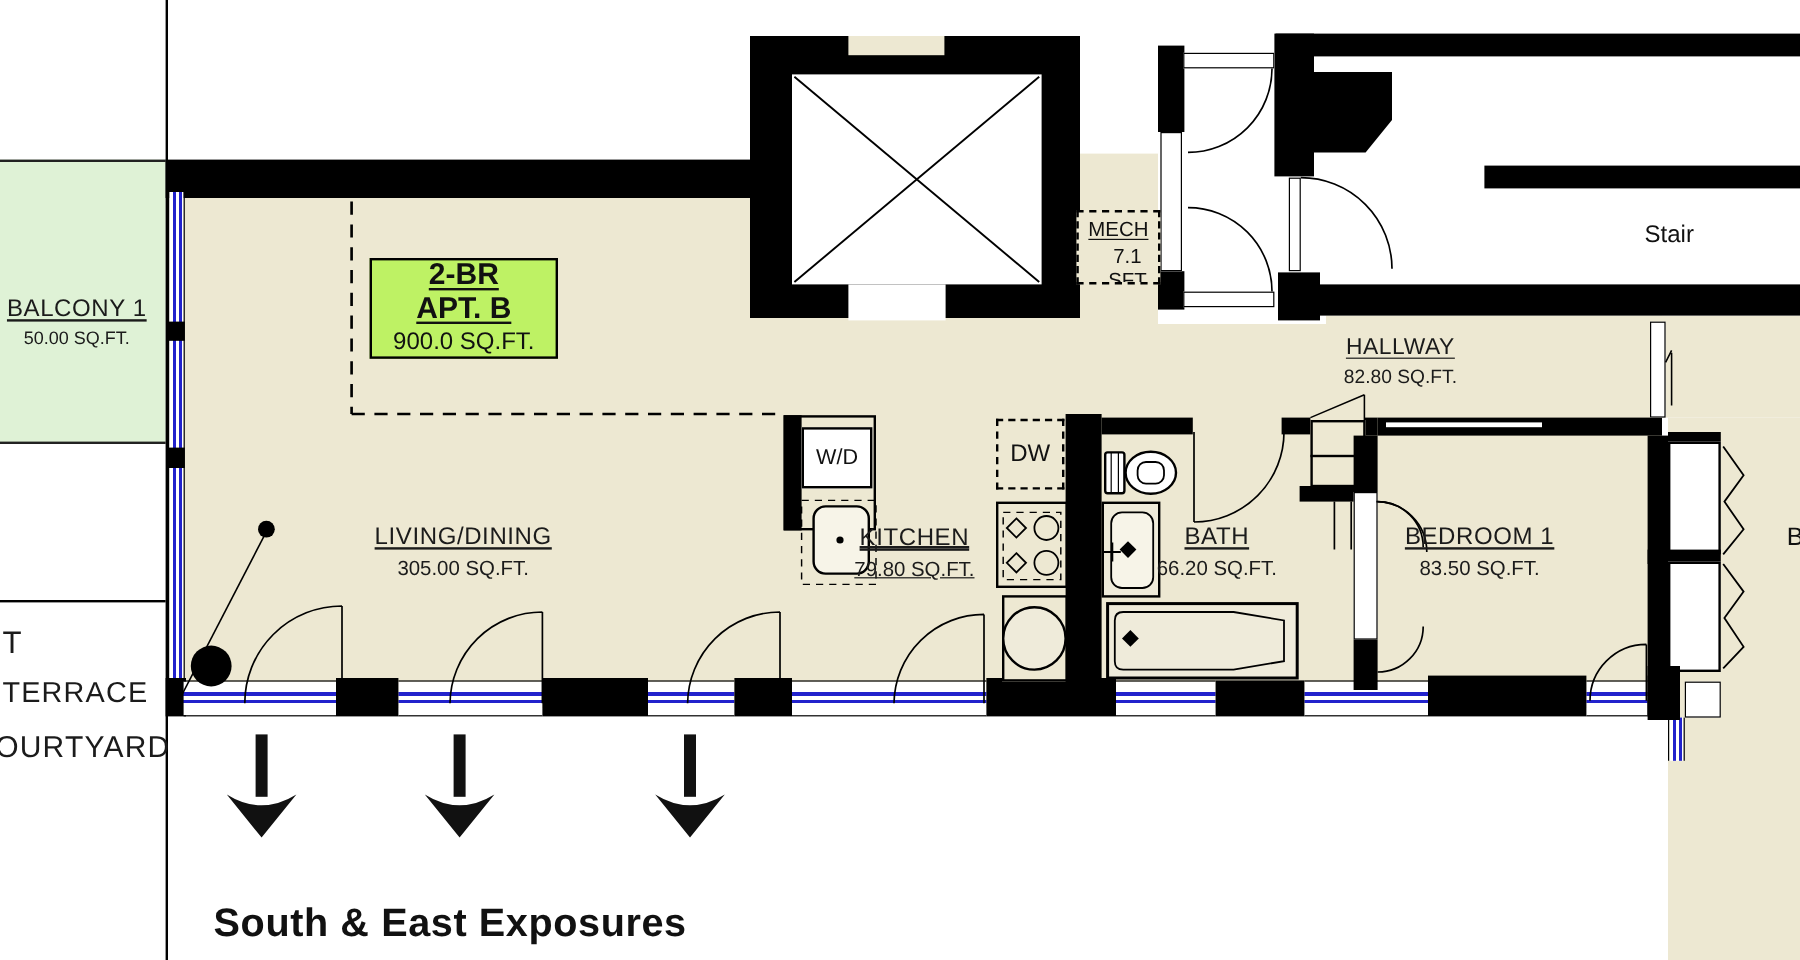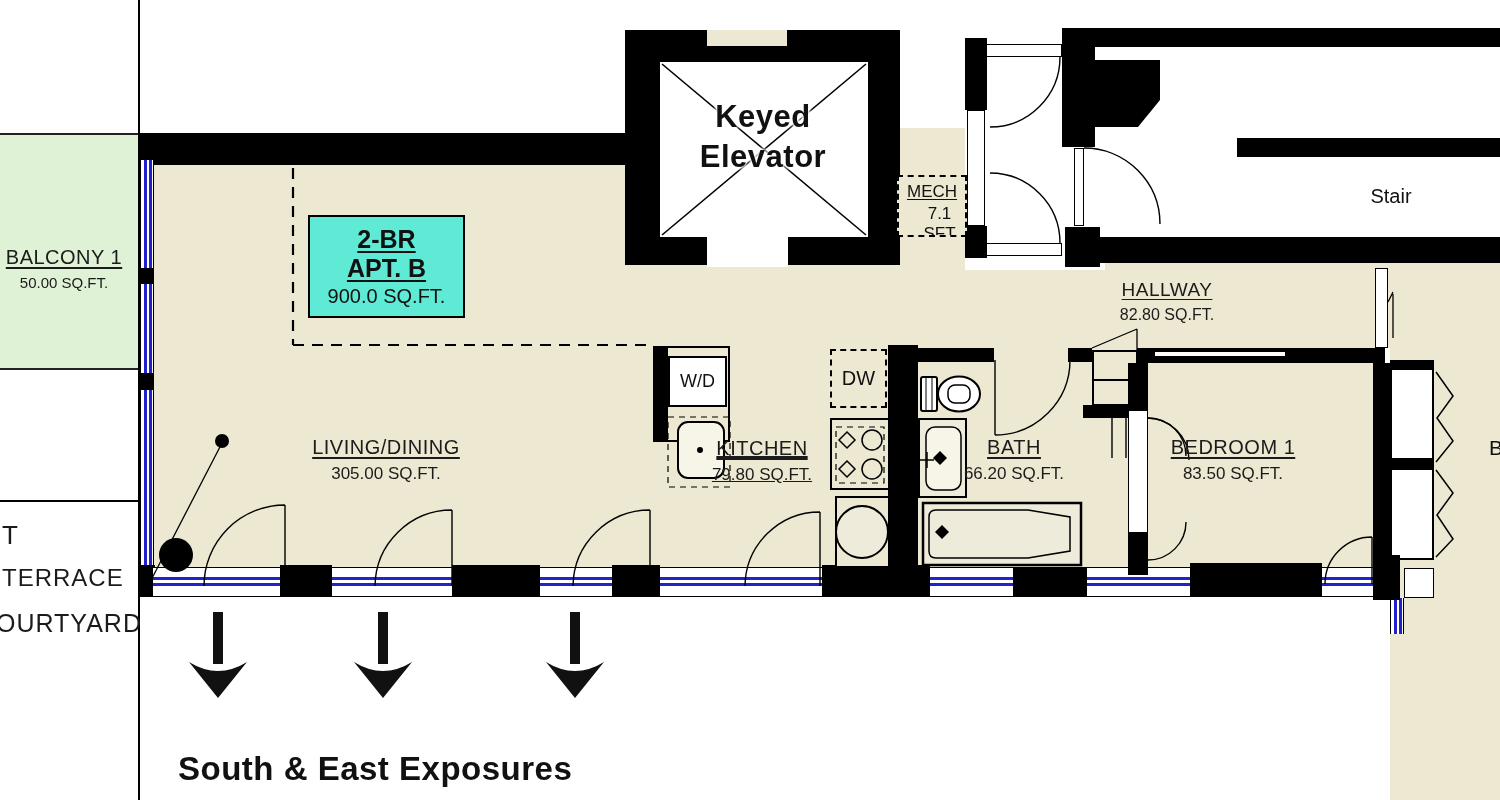--- a/index.html
+++ b/index.html
@@ -13,22 +13,22 @@
         background:linear-gradient(to bottom,#fff 0 9px,#2222CC 9px 12px,#fff 12px 15px,#2222CC 15px 18px,#fff 18px 100%);}
   .vwin{position:absolute;width:14px;box-sizing:border-box;border-left:1px solid #000;border-right:1px solid #000;
         background:linear-gradient(to right,#fff 0 3px,#2222CC 3px 6px,#fff 6px 8px,#2222CC 8px 11px,#fff 11px 100%);}
   .rlabel{position:absolute;transform:translateX(-50%);text-align:center;white-space:nowrap;color:#1b1b1b;}
   .rname{font-size:20px;letter-spacing:.5px;text-decoration:underline;text-underline-offset:3px;}
   .rarea{font-size:17px;margin-top:5px;}
   .sm .rname{font-size:19px;}
   .sm .rarea{font-size:16px;}
   .xs .rname{font-size:19px;}
   .xs .rarea{font-size:15px;}
-  .aptbox{position:absolute;left:308px;top:215px;width:157px;height:103px;border:2px solid #000;background:#5eead4;
-          display:flex;flex-direction:column;align-items:center;justify-content:center;box-sizing:border-box;}
+  .aptbox{position:absolute;left:308px;top:215px;width:157px;height:84px;border:2px solid #000;background:#bef264;
+          display:flex;flex-direction:column;align-items:center;justify-content:flex-end;box-sizing:border-box;}
   .aptbox .big{font-size:25px;font-weight:bold;text-decoration:underline;text-underline-offset:3px;line-height:1.15;}
   .aptbox .ar{font-size:20px;margin-top:2px;}
   .mechbox{position:absolute;left:897px;top:175px;width:70px;height:62px;border:2px dashed #000;background:#EDE8D2;
            box-sizing:border-box;text-align:center;overflow:hidden;}
   .mechbox .mname{font-size:17px;text-decoration:underline;text-underline-offset:2px;margin-top:5px;}
   .mechbox .marea{font-size:17px;margin-top:2px;margin-left:15px;}
   .keyed{position:absolute;left:763px;top:97px;transform:translateX(-50%);text-align:center;
          font-size:31px;font-weight:900;line-height:1.28;letter-spacing:.5px;white-space:nowrap;
          text-shadow:0 0 3px #fff,0 0 3px #fff,0 0 5px #fff,0 0 5px #fff;}
   .stairlbl{position:absolute;left:1391px;top:185px;transform:translateX(-50%);font-size:20px;}
@@ -242,24 +242,20 @@
     <g fill="#111" stroke="none">
       <path d="M213,612 h10 v52 h-10 z"></path>
         <path d="M218,698 L189,662 Q218,680 247,662 Z"></path>
       <path d="M378,612 h10 v52 h-10 z"></path>
         <path d="M383,698 L354,662 Q383,680 412,662 Z"></path>
       <path d="M570,612 h10 v52 h-10 z"></path>
         <path d="M575,698 L546,662 Q575,680 604,662 Z"></path>
     </g>
   </svg>
 
-  <div class="keyed">
-    <div>Keyed</div>
-    <div>Elevator</div>
-  </div>
 
   <div class="aptbox">
     <div class="big">2-BR</div>
     <div class="big">APT. B</div>
     <div class="ar">900.0 SQ.FT.</div>
   </div>
 
   <div class="rlabel xs" style="left:64px;top:246px;">
     <div class="rname" style="font-size:20px;">BALCONY 1</div>
     <div class="rarea">50.00 SQ.FT.</div>

